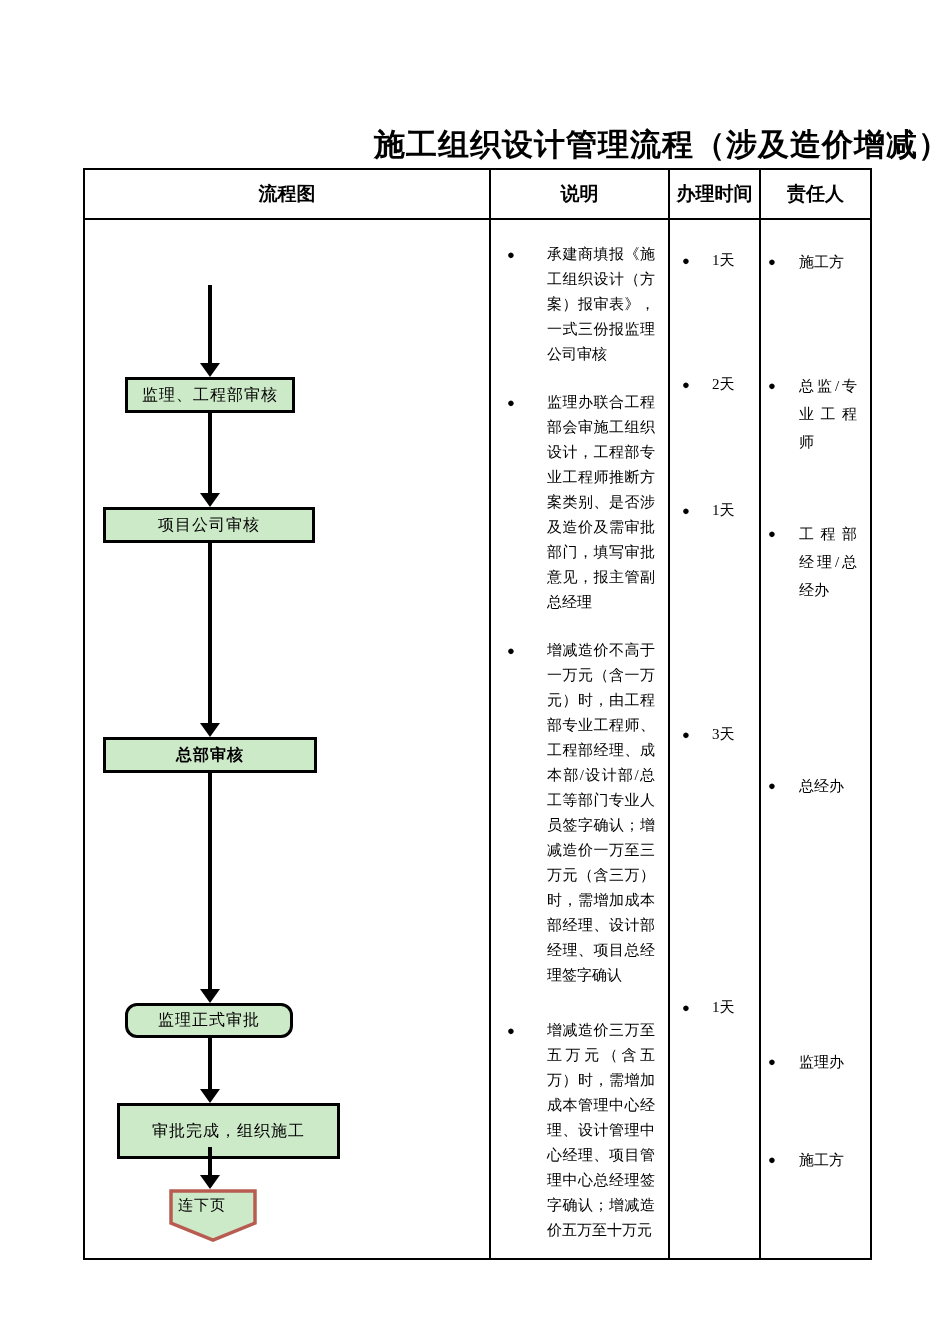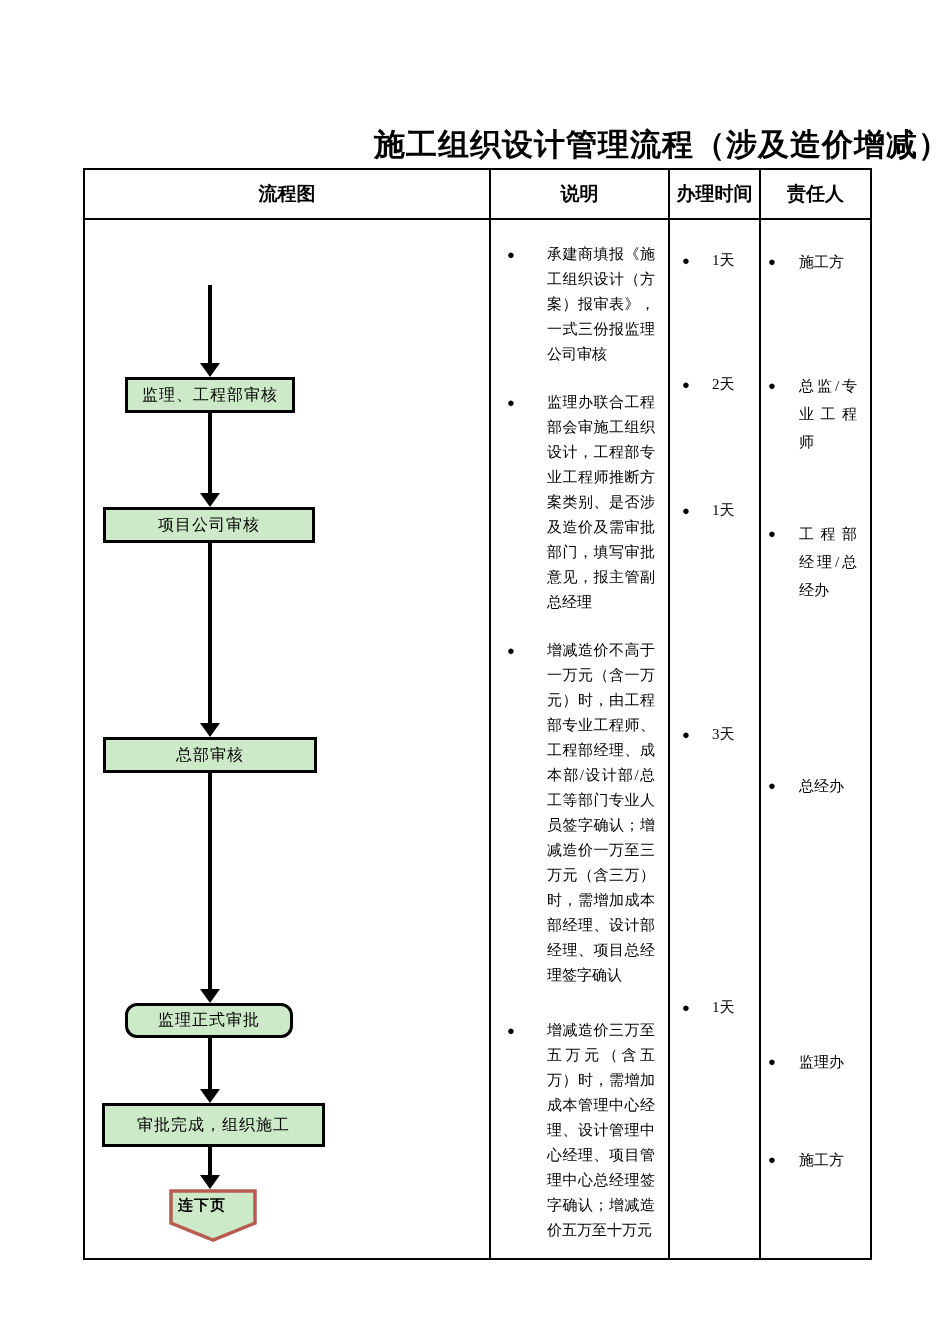--- a/index.html
+++ b/index.html
@@ -25,34 +25,34 @@
     font-size:19px;font-weight:bold;border-bottom:2px solid var(--table-border);}
   .th + .th, .td + .td{border-left:2px solid var(--table-border);}
   .td{position:relative;overflow:hidden;}
 
   
   .node{position:absolute;background:var(--node-fill);border:3px solid var(--node-border);
     display:flex;align-items:center;justify-content:center;font-size:16px;letter-spacing:1px;}
   .n1{left:42px;top:19px;width:170px;height:46px;border-radius:10px;}
   .n2{left:40px;top:157px;width:170px;height:36px;}
   .n3{left:18px;top:287px;width:212px;height:36px;}
-  .n4{left:18px;top:517px;width:214px;height:36px;}
+  .n4{left:18px;top:517px;width:214px;height:36px;font-weight:bold;}
   .n5{left:40px;top:783px;width:168px;height:35px;border-radius:12px;}
-  .n6{left:17px;top:883px;width:223px;height:44px;}
+  .n6{left:32px;top:883px;width:223px;height:56px;}
 
   .arrow{position:absolute;left:115px;width:20px;}
   .arrow::before{content:"";position:absolute;left:8px;top:0;width:4px;height:calc(100% - 13px);
     background:var(--node-border);}
   .arrow::after{content:"";position:absolute;left:0;bottom:0;width:0;height:0;
     border-left:10px solid transparent;border-right:10px solid transparent;
     border-top:14px solid var(--node-border);}
   .a1{top:65px;height:92px;} .a2{top:193px;height:94px;} .a3{top:323px;height:194px;}
   .a4{top:553px;height:230px;} .a5{top:818px;height:65px;} .a6{top:927px;height:42px;}
 
-  .offpage{position:absolute;left:84px;top:969px;width:88px;height:54px;font-weight:bold;}
+  .offpage{position:absolute;left:84px;top:969px;width:88px;height:54px;}
   .offpage svg{display:block;}
   .offpage .lbl{position:absolute;left:9px;top:7px;font-size:15px;letter-spacing:1px;}
 
   
   .bi{position:absolute;display:flex;align-items:flex-start;}
   .dot{flex:0 0 auto;width:15px;font-size:13px;line-height:inherit;}
   .bt{line-break:strict;}
 
   .notes-cell .bi{left:16px;font-size:15px;line-height:25px;}
   .notes-cell .dot{margin-right:25px;}

